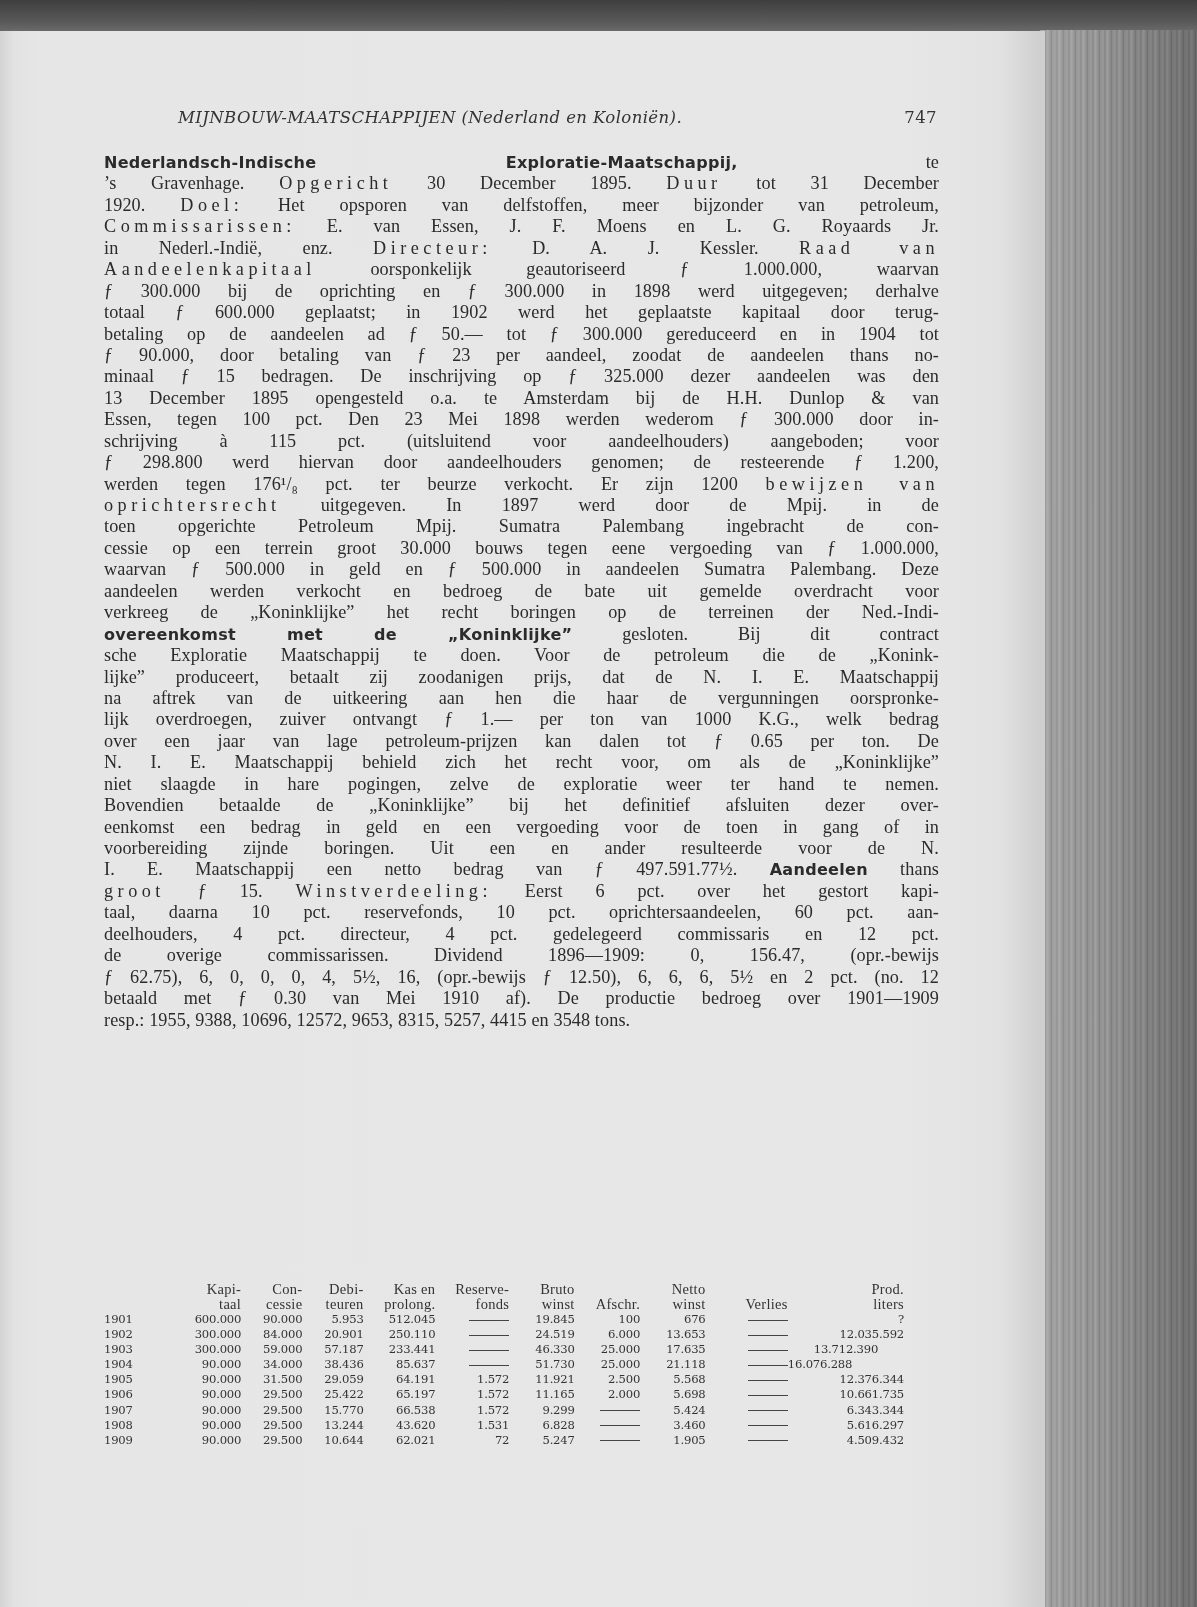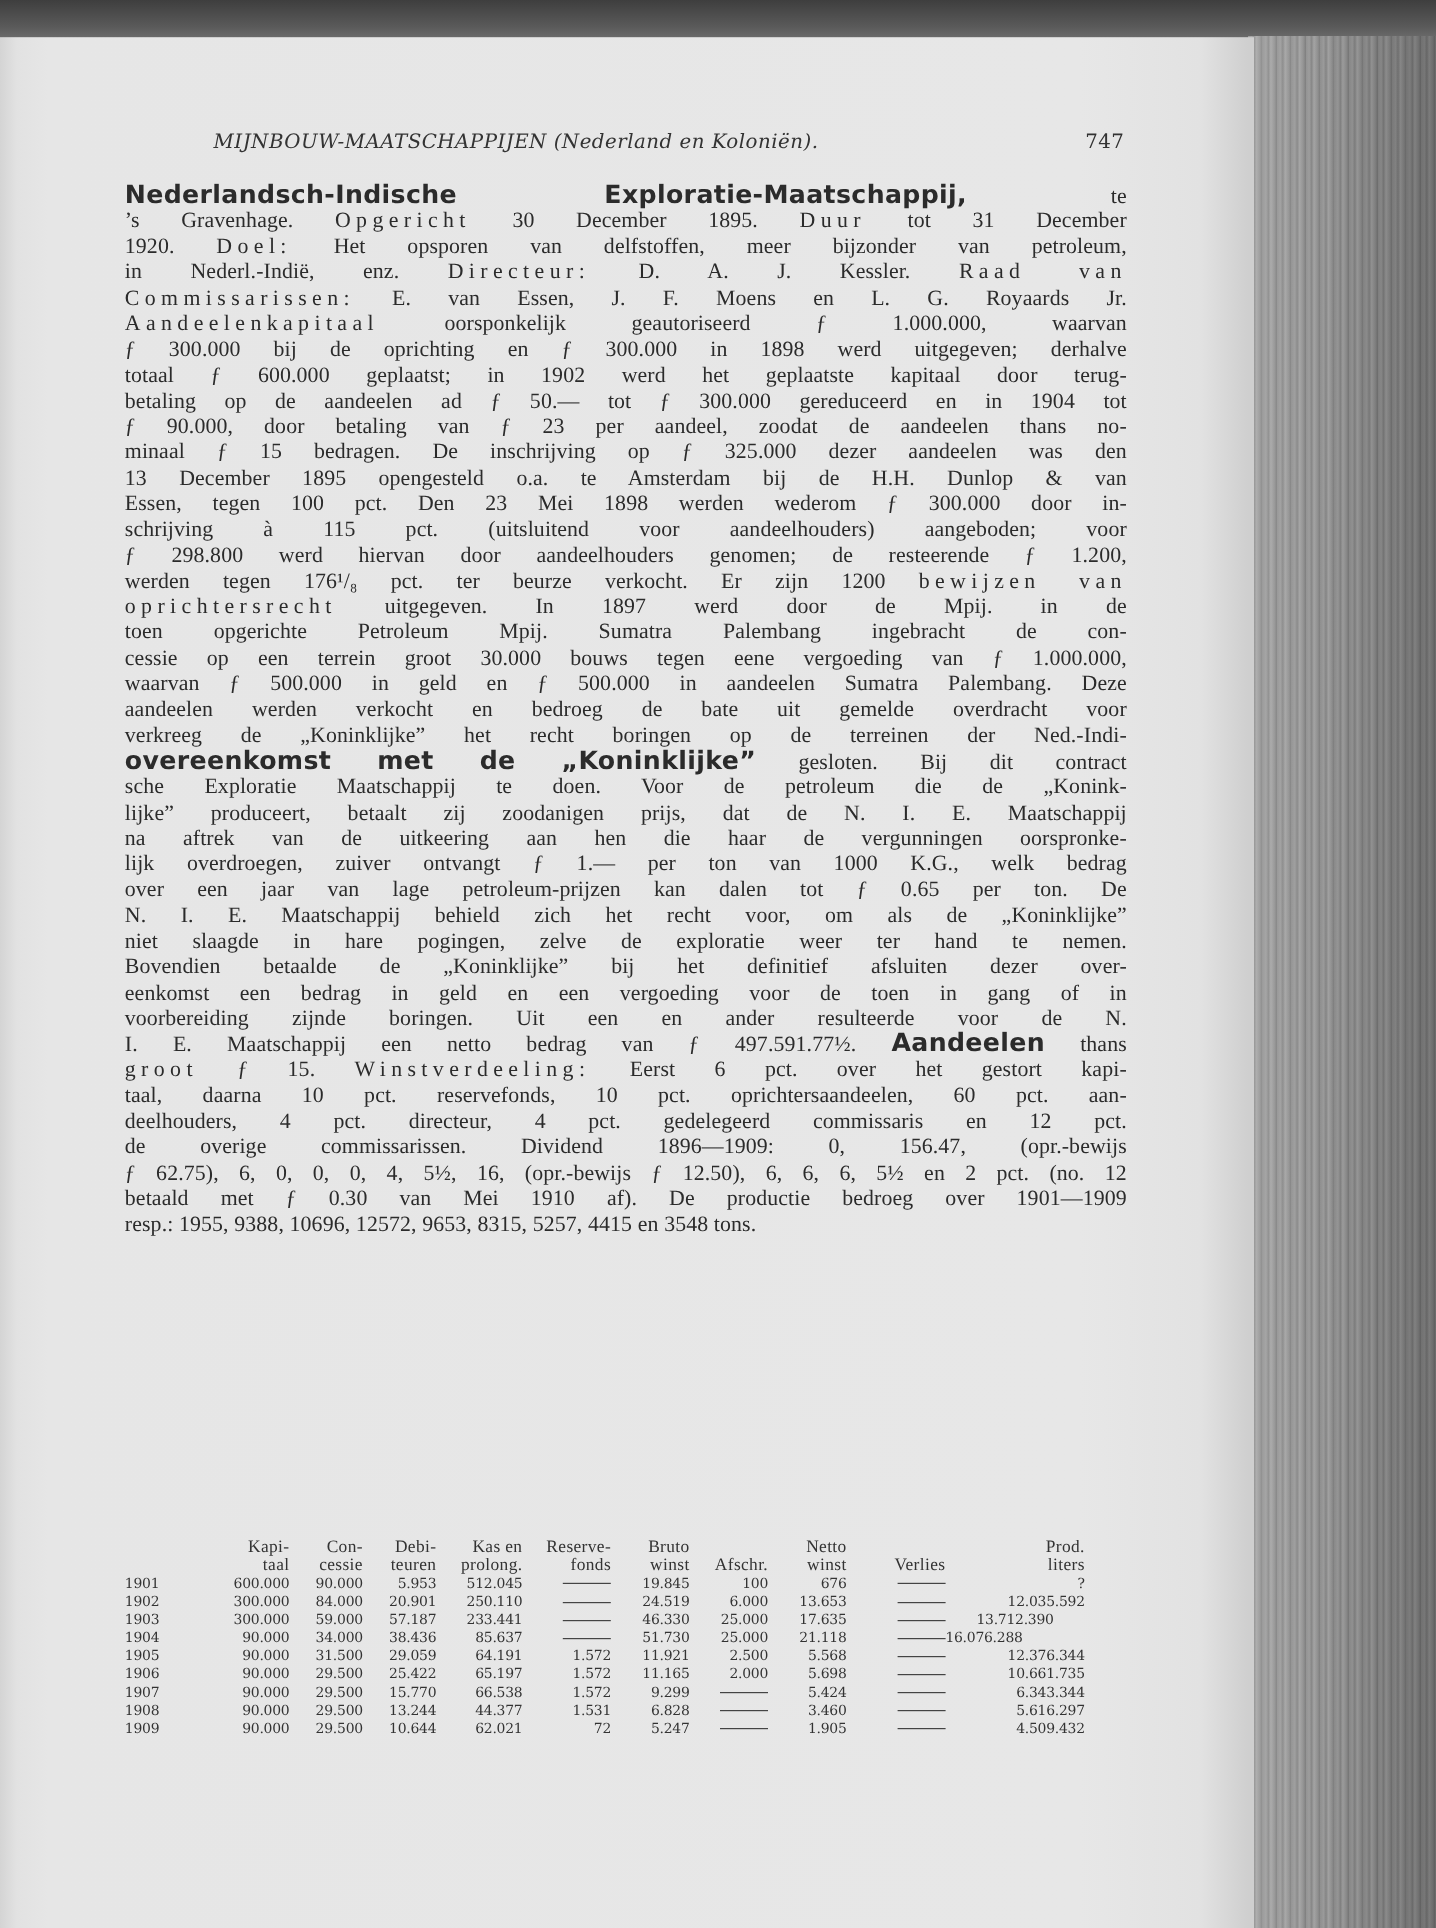--- a/index.html
+++ b/index.html
@@ -34,21 +34,21 @@
   }
   .running-head .rh-title { position:absolute; left:74px; top:8px; }
   .running-head .rh-page { position:absolute; right:2px; top:8px; font-style:normal; }
   .body-text {
     margin-top:18px;
     font-size:16.6px; line-height:21.45px; text-align:justify;
     font-family:"Liberation Serif", serif; font-size:18.2px; letter-spacing:0.1px;
   }
   .body-text .line { display:block; white-space:nowrap; text-align:justify; text-align-last:justify; height:21.45px; overflow:visible; }
   .body-text .line.last { text-align-last:left; }
-  .bold-sans { font-family:"DejaVu Sans", sans-serif; font-weight:bold; font-size:21px; letter-spacing:0.3px; }
+  .bold-sans { font-family:"DejaVu Sans", sans-serif; font-weight:bold; font-size:16px; letter-spacing:0.3px; }
   .spaced { letter-spacing:4.5px; }
   .table-wrap {
     position:absolute; left:104px; top:1282px; width:840px;
     font-family:"Liberation Serif", serif; font-size:13.4px; color:#333;
   }
   table { border-collapse:collapse; width:800px; }
   th { font-weight:normal; font-size:14.5px; line-height:15px; padding:0; vertical-align:bottom; letter-spacing:0.3px; }
   td { padding:0; height:15.1px; line-height:15.1px; text-align:right; font-family:"DejaVu Serif", serif; font-size:11.6px; letter-spacing:-0.2px; }
   td.year { text-align:left; width:58px; }
   td.dash span { display:inline-block; width:40px; border-top:1px solid #444; vertical-align:middle; }
@@ -64,22 +64,22 @@
 
 <div class="content">
   <div class="running-head">
     <span class="rh-title">MIJNBOUW-MAATSCHAPPIJEN (Nederland en Koloniën).</span>
     <span class="rh-page">747</span>
   </div>
   <div class="body-text" id="body-text">
       <span class="line"><span class="bold-sans">Nederlandsch-Indische Exploratie-Maatschappij,</span><span> te</span></span>
       <span class="line"><span>’s Gravenhage. </span><span class="spaced">Opgericht</span><span> 30 December 1895. </span><span class="spaced">Duur</span><span> tot 31 December</span></span>
       <span class="line"><span>1920. </span><span class="spaced">Doel:</span><span> Het opsporen van delfstoffen, meer bijzonder van petroleum,</span></span>
+      <span class="line"><span class="spaced">Commissarissen:</span><span> E. van Essen, J. F. Moens en L. G. Royaards Jr.</span></span>
       <span class="line"><span>in Nederl.-Indië, enz. </span><span class="spaced">Directeur:</span><span> D. A. J. Kessler. </span><span class="spaced">Raad van</span></span>
-      <span class="line"><span class="spaced">Commissarissen:</span><span> E. van Essen, J. F. Moens en L. G. Royaards Jr.</span></span>
       <span class="line"><span class="spaced">Aandeelenkapitaal</span><span> oorsponkelijk geautoriseerd ƒ 1.000.000, waarvan</span></span>
       <span class="line"><span>ƒ 300.000 bij de oprichting en ƒ 300.000 in 1898 werd uitgegeven; derhalve</span></span>
       <span class="line"><span>totaal ƒ 600.000 geplaatst; in 1902 werd het geplaatste kapitaal door terug-</span></span>
       <span class="line"><span>betaling op de aandeelen ad ƒ 50.— tot ƒ 300.000 gereduceerd en in 1904 tot</span></span>
       <span class="line"><span>ƒ 90.000, door betaling van ƒ 23 per aandeel, zoodat de aandeelen thans no-</span></span>
       <span class="line"><span>minaal ƒ 15 bedragen. De inschrijving op ƒ 325.000 dezer aandeelen was den</span></span>
       <span class="line"><span>13 December 1895 opengesteld o.a. te Amsterdam bij de H.H. Dunlop &amp; van</span></span>
       <span class="line"><span>Essen, tegen 100 pct. Den 23 Mei 1898 werden wederom ƒ 300.000 door in-</span></span>
       <span class="line"><span>schrijving à 115 pct. (uitsluitend voor aandeelhouders) aangeboden; voor</span></span>
       <span class="line"><span>ƒ 298.800 werd hiervan door aandeelhouders genomen; de resteerende ƒ 1.200,</span></span>
@@ -252,21 +252,21 @@
           <td class="dash"><span></span></td>
           <td>5.424</td>
           <td class="dash"><span></span></td>
           <td style="text-align: right;">6.343.344</td>
         </tr>
         <tr>
           <td class="year">1908</td>
           <td>90.000</td>
           <td>29.500</td>
           <td>13.244</td>
-          <td>44.377</td>
+          <td>43.620</td>
           <td>1.531</td>
           <td>6.828</td>
           <td class="dash"><span></span></td>
           <td>3.460</td>
           <td class="dash"><span></span></td>
           <td style="text-align: right;">5.616.297</td>
         </tr>
         <tr>
           <td class="year">1909</td>
           <td>90.000</td>

